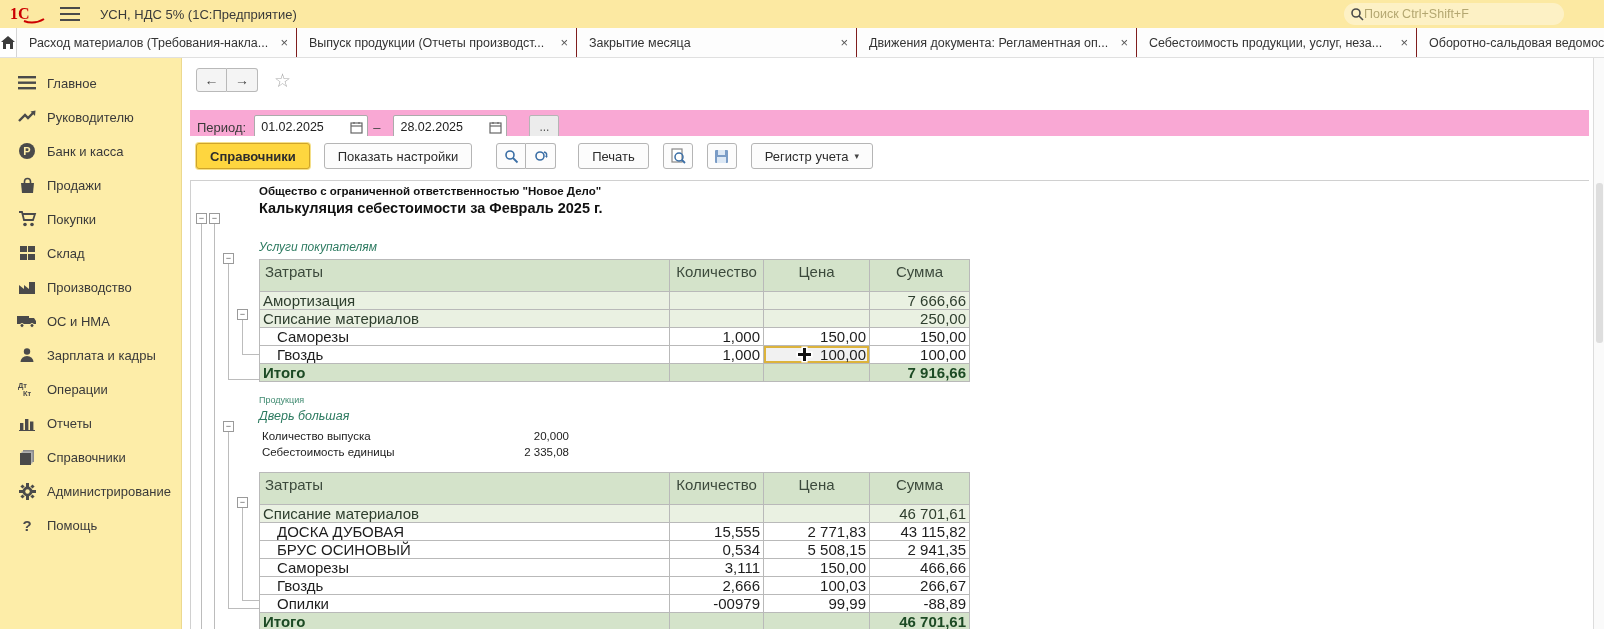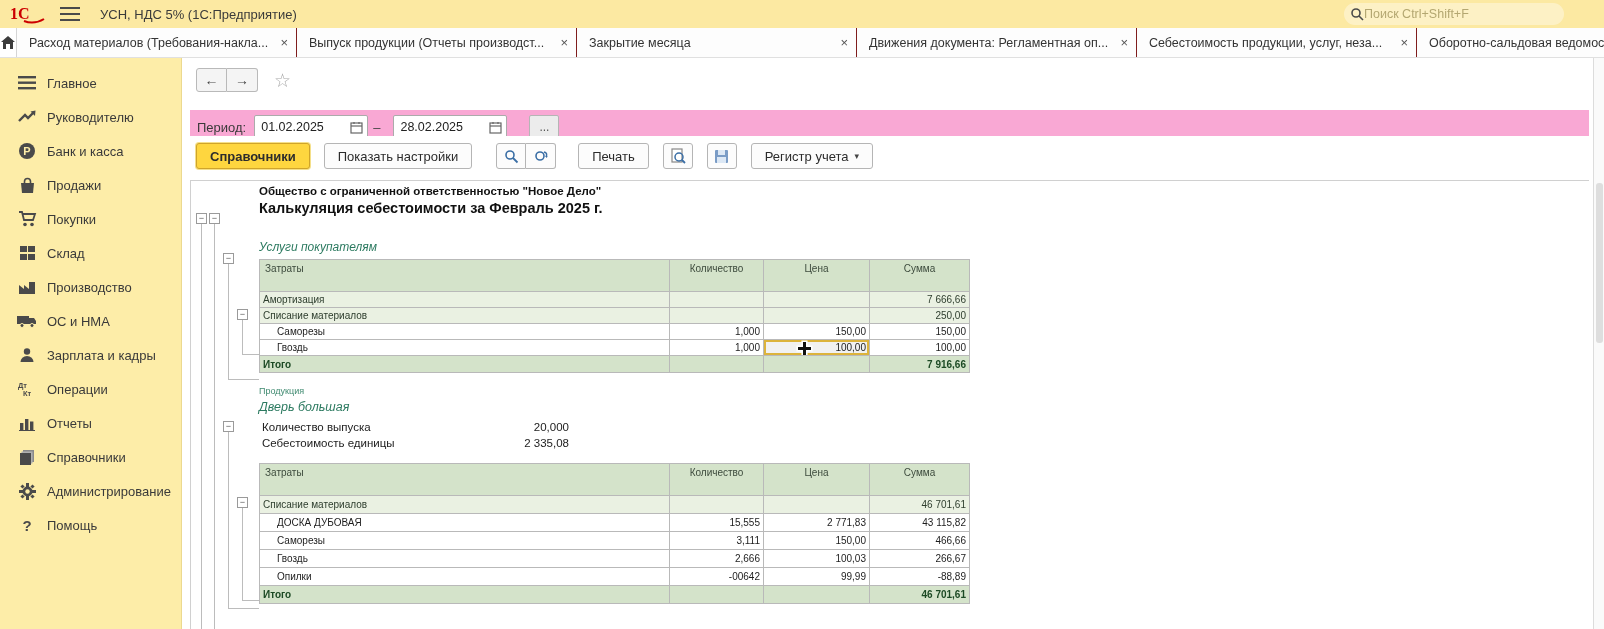--- a/index.html
+++ b/index.html
@@ -90,21 +90,21 @@
   .sec1 .sec-group { margin-top:24px; }
   .sec2 { margin-top:13px; }
   .sec2 .sec-group { margin-top:4px; font-size:12.5px; }
   .info-lines { margin-top:7px; }
   .info-line { display:flex; font-size:11.5px; color:#222; height:15.5px; }
   .info-label { width:200px; padding-left:3px; }
   .info-value { width:110px; text-align:right; }
 
   table.grid { border-collapse:collapse; table-layout:fixed; width:710px; margin-top:5px; }
   .sec2 table.grid { margin-top:11px; }
-  table.grid td, table.grid th { border:1px solid #b9b9b9; font-size:10px; font-weight:normal;
+  table.grid td, table.grid th { border:1px solid #b9b9b9; font-size:15px; font-weight:normal;
         padding:0 3px; height:16px; overflow:hidden; white-space:nowrap; }
   table.grid th { background:#d4e3ca; color:#3c4a3c; height:32px; vertical-align:top; padding-top:3px; }
   table.grid th.c0 { text-align:left; padding-left:5px; }
   table.grid th.cn { text-align:center; }
   tr.row-group td { background:#eaf1e2; color:#2e3e2e; }
   tr.row-detail td { background:#fff; color:#1d1d1d; }
   tr.row-total td { background:#d4e3ca; color:#1c4a24; font-weight:bold; height:17px; }
   .sec2 table.grid td { height:18px; }
   td.lbl { padding-left:5px; }
   tr.row-detail td.lbl { padding-left:17px; }
@@ -507,34 +507,40 @@
                   <td class="num"></td>
                   <td class="num">46 701,61</td>
                 </tr>
                 <tr class="row-detail">
                   <td class="lbl">ДОСКА ДУБОВАЯ</td>
                   <td class="num">15,555</td>
                   <td class="num">2 771,83</td>
                   <td class="num">43 115,82</td>
                 </tr>
                 <tr class="row-detail">
+                  <td class="lbl">БРУС ОСИНОВЫЙ</td>
+                  <td class="num">0,534</td>
+                  <td class="num">5 508,15</td>
+                  <td class="num">2 941,35</td>
+                </tr>
+                <tr class="row-detail">
                   <td class="lbl">Саморезы</td>
                   <td class="num">3,111</td>
                   <td class="num">150,00</td>
                   <td class="num">466,66</td>
                 </tr>
                 <tr class="row-detail">
                   <td class="lbl">Гвоздь</td>
                   <td class="num">2,666</td>
                   <td class="num">100,03</td>
                   <td class="num">266,67</td>
                 </tr>
                 <tr class="row-detail">
                   <td class="lbl">Опилки</td>
-                  <td class="num">-00642</td>
+                  <td class="num">-00979</td>
                   <td class="num">99,99</td>
                   <td class="num">-88,89</td>
                 </tr>
                 <tr class="row-total">
                   <td class="lbl">Итого</td>
     <td class="num"></td>
                   <td class="num"></td>
     <td class="num">46 701,61</td>
                 </tr>
               </tbody>

